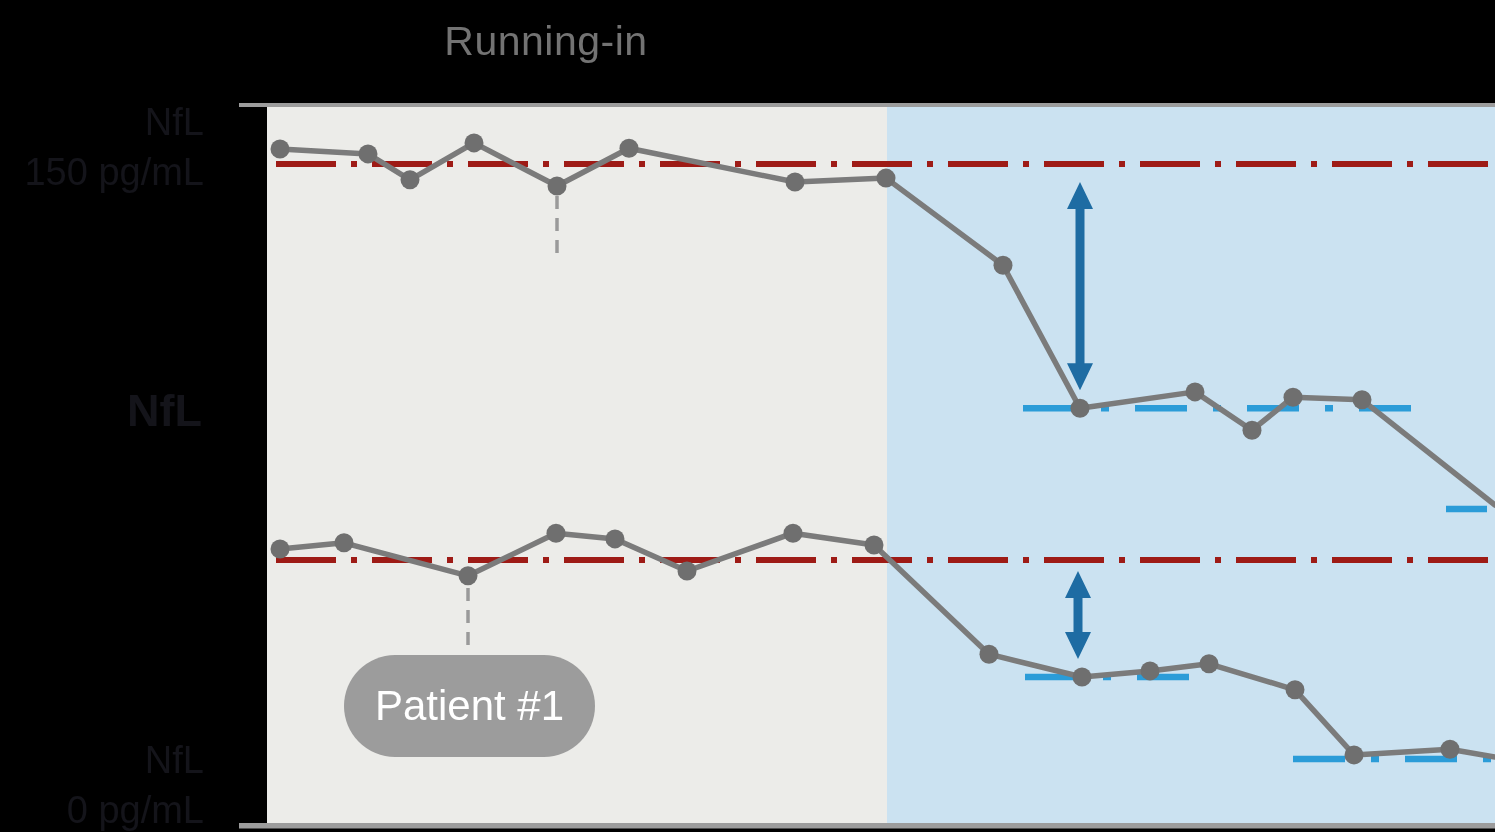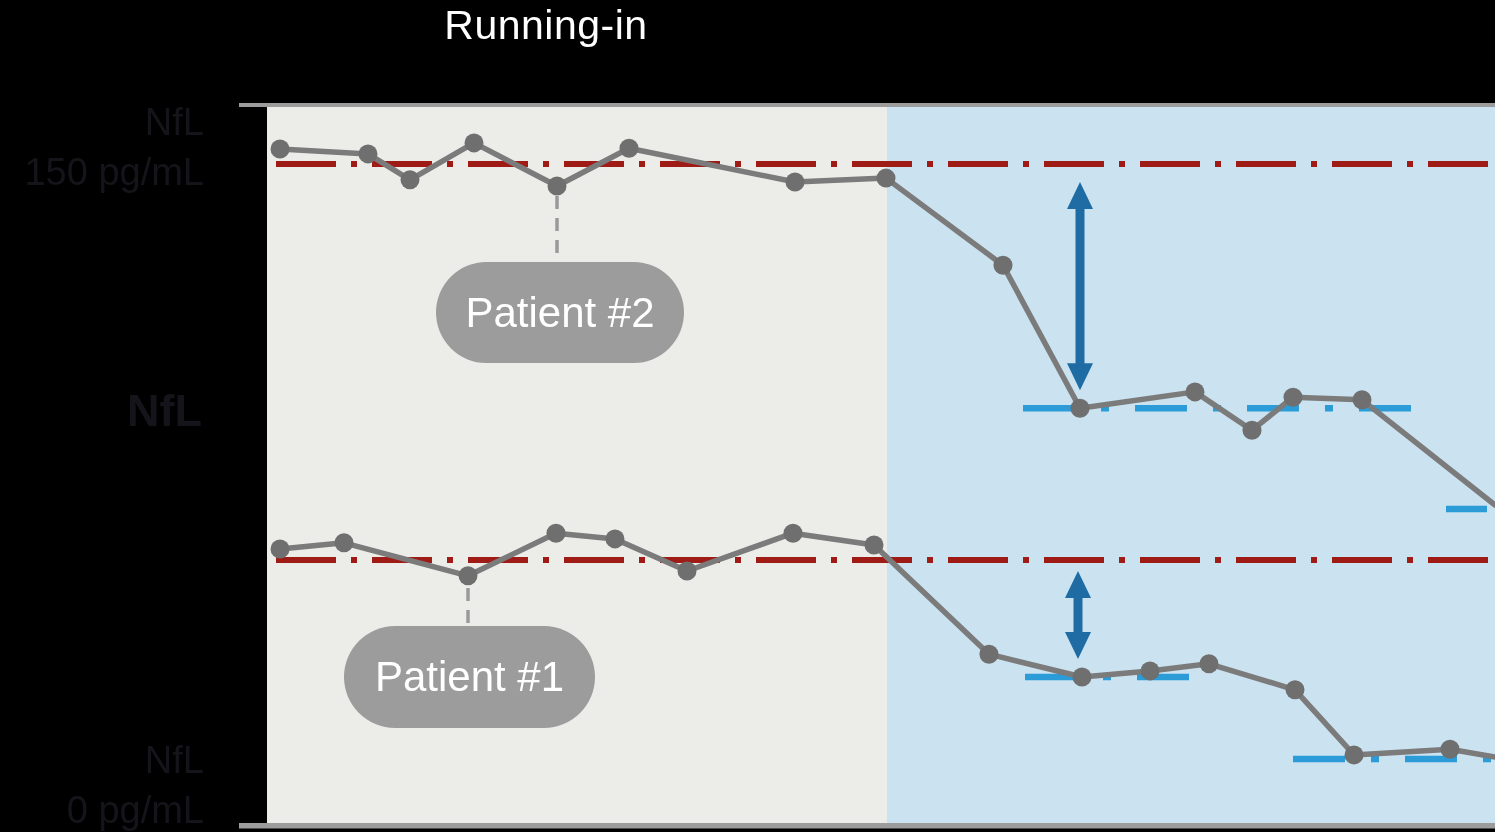--- a/index.html
+++ b/index.html
@@ -10,21 +10,21 @@
                 font-size:41px;line-height:50px;color:#14141a;letter-spacing:.5px;}
   #title-running{left:246px;}
   #title-observation{left:894px;}
   .ylab{position:absolute;text-align:right;color:#14141a;font-size:38px;line-height:50px;}
   #ylab-top{right:1291px;top:97px;width:260px;}
   #ylab-mid{right:1293px;top:388px;width:260px;font-weight:bold;font-size:45px;line-height:46px;}
   #ylab-bottom{right:1291px;top:735px;width:260px;}
   .pill{position:absolute;border-radius:52px;background:#9c9c9c;color:#fff;
         font-size:42px;display:flex;align-items:center;justify-content:center;}
   #pill-patient2{left:436px;top:262px;width:248px;height:101px;}
-  #pill-patient1{left:344px;top:626px;width:251px;height:102px;}
+  #pill-patient1{left:344px;top:655px;width:251px;height:102px;}
 </style>
 </head>
 <body>
 
 <div class="canvas" style="background: rgb(0, 0, 0);">
 
   <svg id="chart-svg" width="1495" height="832" viewBox="0 0 1495 832">
       <rect x="267" y="107" width="620" height="716" fill="#ECECE9"></rect>
       <rect x="887" y="107" width="608" height="716" fill="#CBE2F1"></rect>
       <rect x="239" y="103" width="1256" height="4" fill="#9C9C9C"></rect>
@@ -65,32 +65,31 @@
       <circle cx="886" cy="178.1" r="9.5" fill="#6F6F6F"></circle>
       <circle cx="1003" cy="265.2" r="9.5" fill="#6F6F6F"></circle>
       <circle cx="1080" cy="408.2" r="9.5" fill="#6F6F6F"></circle>
       <circle cx="1195" cy="391.9" r="9.5" fill="#6F6F6F"></circle>
       <circle cx="1252" cy="430.2" r="9.5" fill="#6F6F6F"></circle>
       <circle cx="1293" cy="397.2" r="9.5" fill="#6F6F6F"></circle>
       <circle cx="1362" cy="399.8" r="9.5" fill="#6F6F6F"></circle>
       <path d="M1080 182.03999999999996 L1067 209.03999999999996 L1075.5 209.03999999999996 L1075.5 363.16 L1067 363.16 L1080 390.16 L1093 363.16 L1084.5 363.16 L1084.5 209.03999999999996 L1093 209.03999999999996 Z" fill="#1E6CA3"></path>
     </svg>
 
-  <div class="region-title" id="title-running" style="color: #ffffff;">Running-in</div>
+  <div class="region-title" id="title-running" style="color: #737373; margin-top: 16px;">Running-in</div>
 
 
   <div class="ylab" id="ylab-top" style="color: rgb(20, 20, 26);">
     <div>NfL</div>
     <div>150 pg/mL</div>
   </div>
 
   <div class="ylab" id="ylab-mid" style="color: rgb(20, 20, 26);">NfL</div>
 
   <div class="ylab" id="ylab-bottom" style="color: rgb(20, 20, 26);">
     <div>NfL</div>
     <div>0 pg/mL</div>
   </div>
 
-  <div class="pill" id="pill-patient2" style="background: rgb(156, 156, 156); color: rgb(255, 255, 255);">Patient #2</div>
 
   <div class="pill" id="pill-patient1" style="background: rgb(156, 156, 156); color: rgb(255, 255, 255);">Patient #1</div>
 
 </div>
 
 </body></html>

